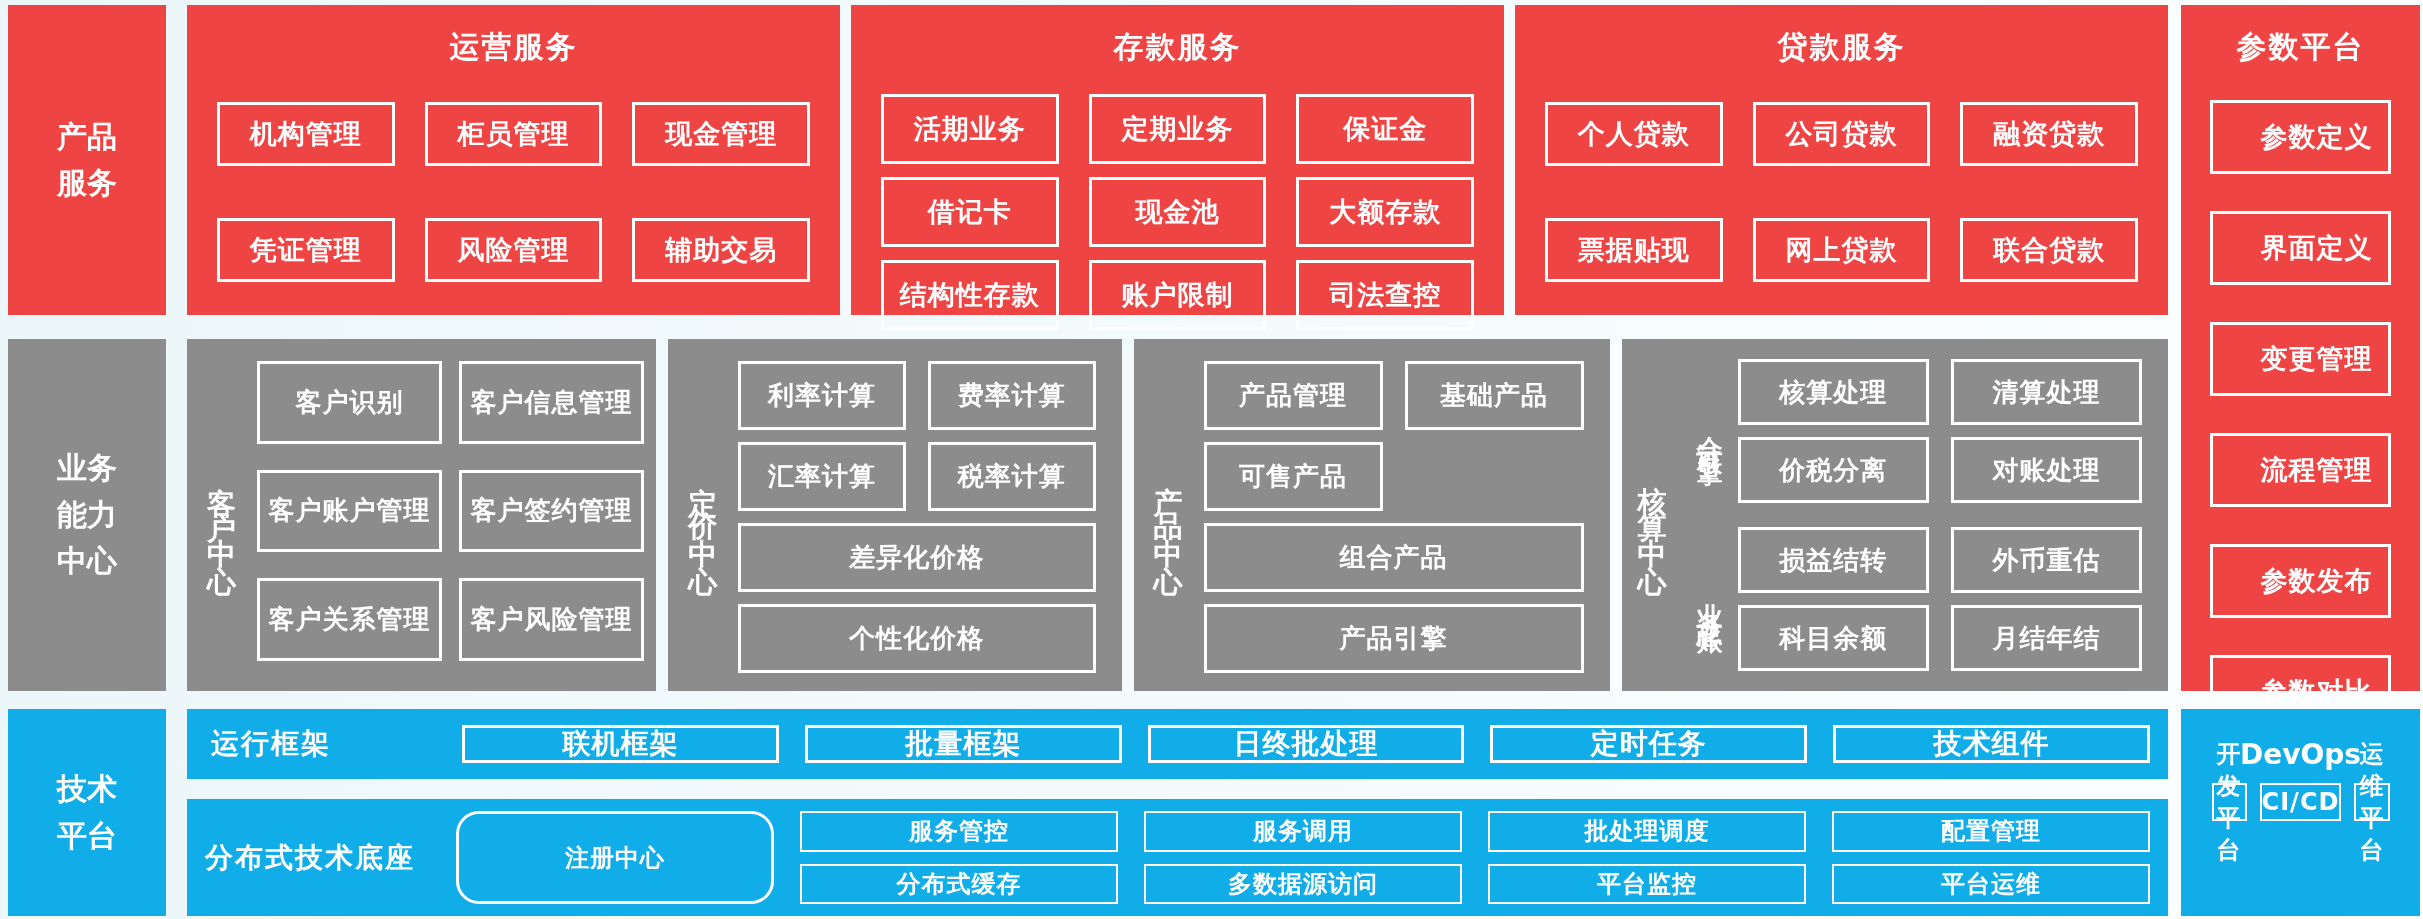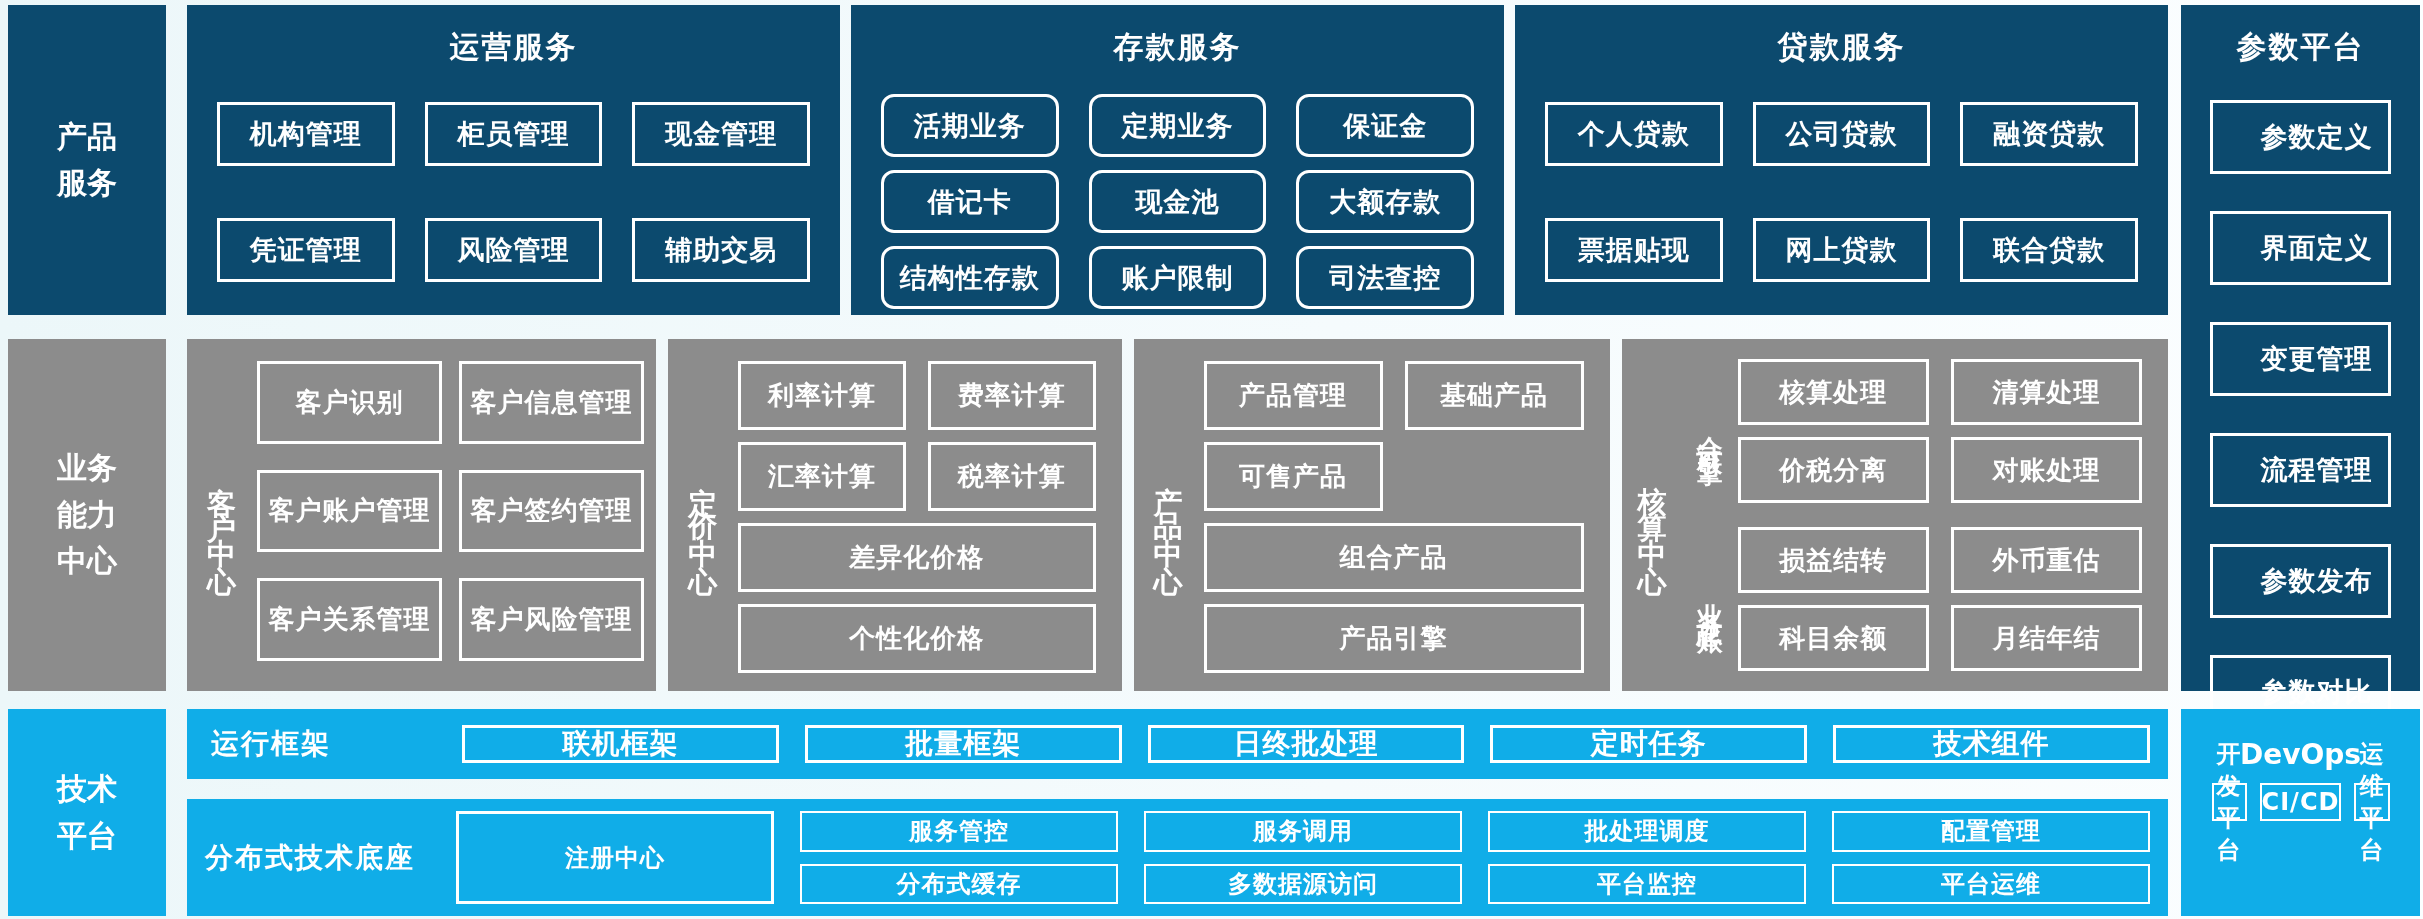--- a/index.html
+++ b/index.html
@@ -9,21 +9,21 @@
     font-family:"DejaVu Sans","Liberation Sans",sans-serif;
     color:#fff;
   }
   .layout{
     position:absolute;left:8px;top:5px;width:2412px;height:910px;
     display:grid;
     grid-template-columns:1fr 239px;
     grid-template-rows:310px 24px 352px 18px 207px;
     column-gap:13px;
   }
-  .teal{background:#0c4a6e;}
+  .teal{background:#ef4444;}
   .blue{background:#10ade8;}
   .gray{background:#8c8c8c;}
 
   .area-top{grid-column:1;grid-row:1;display:flex;gap:11px;}
   .area-mid{grid-column:1;grid-row:3;display:flex;gap:12px;}
   .area-bottom{grid-column:1;grid-row:5;display:flex;}
   .area-param{grid-column:2;grid-row:1 / span 3;}
   .area-devops{grid-column:2;grid-row:5;}
 
   .sidebar{
@@ -39,21 +39,21 @@
     border:3px solid #fff;display:flex;align-items:center;justify-content:center;
     font-size:27px;font-weight:bold;letter-spacing:1px;box-sizing:border-box;text-align:center;
   }
 
   
   .svc{flex:1;}
   .svc-grid{display:grid;grid-template-columns:repeat(3,1fr);column-gap:30px;margin:34px 30px 0;}
   .svc-grid.rows2{row-gap:52px;}
   .svc-grid.rows2 .btn{height:64px;}
   .svc-grid.rows3{margin-top:26px;row-gap:13px;}
-  .svc-grid.rows3 .btn{height:63px;border-radius:13px;}
+  .svc-grid.rows3 .btn{height:70px;}
 
   
   .param{display:flex;flex-direction:column;}
   .param-list{display:flex;flex-direction:column;gap:37px;margin:32px 29px 0;}
   .param-list .btn{height:74px;padding-left:32px;}
 
   
   .center{display:flex;}
   .vlabel{
     writing-mode:vertical-rl;text-orientation:upright;
@@ -89,21 +89,21 @@
     grid-template-columns:225px repeat(5,1fr);column-gap:26px;
     padding:0 18px 0 24px;box-sizing:border-box;
   }
   .run-row .btn{height:38px;font-size:28px;border-width:3px;}
   .base-row{
     flex:1;margin-top:20px;display:grid;
     grid-template-columns:225px repeat(5,1fr);grid-template-rows:1fr 1fr;
     column-gap:26px;row-gap:12px;padding:12px 18px;box-sizing:border-box;
   }
   .base-row .row-label{grid-row:1 / span 2;}
-  .registry{grid-row:1 / span 2;height:auto;font-size:24px;}
+  .registry{grid-row:1 / span 2;height:auto;font-size:24px;border-radius:23px;}
   .base-row .btn{font-size:24px;border-width:2px;}
   .base-row .registry{border-width:3px;}
 
   .devops{display:flex;flex-direction:column;align-items:center;}
   .devops-title{font-size:28px;font-weight:bold;padding-top:29px;}
   .devops-list{display:flex;gap:13px;margin-top:12px;width:178px;}
   .devops-list .btn{height:38px;font-size:24px;border-width:2px;}
 </style>
 </head>
 <body>

